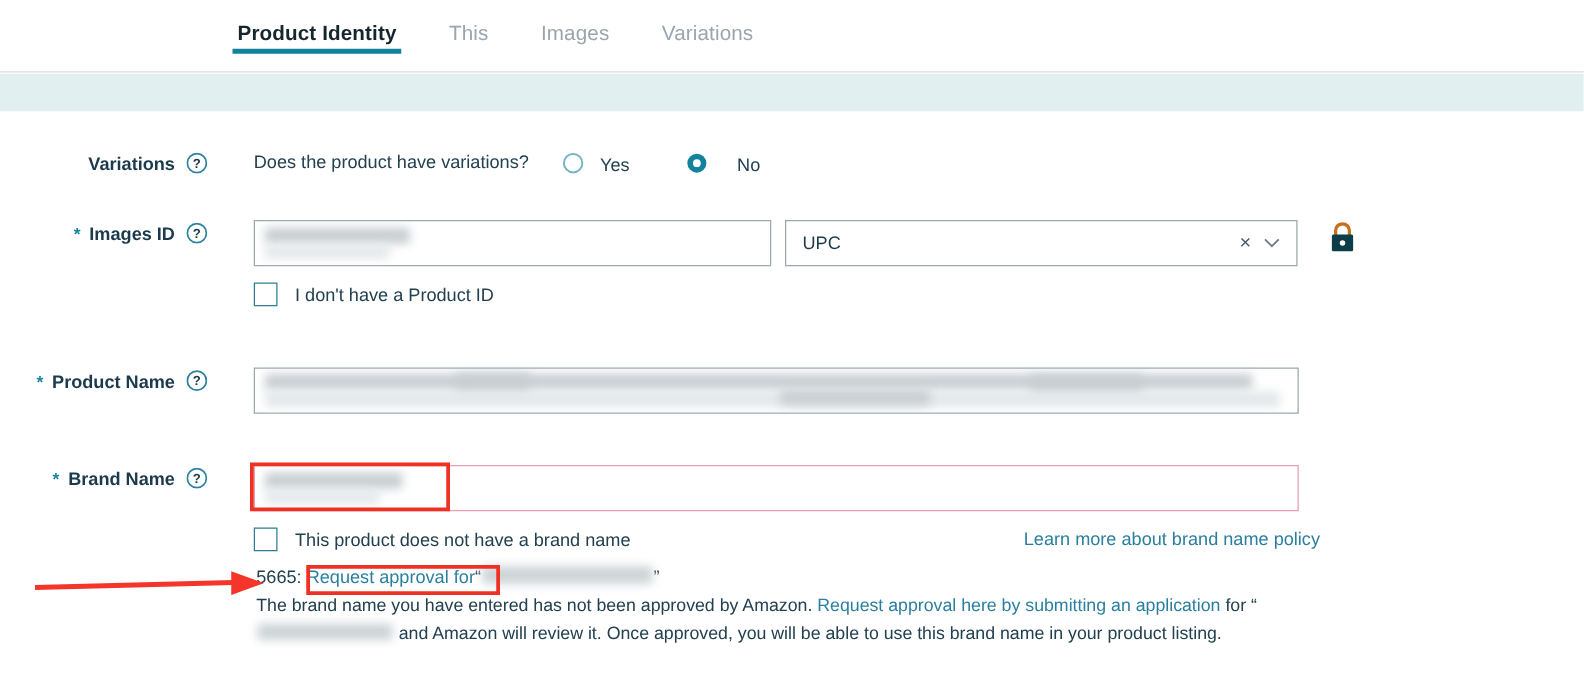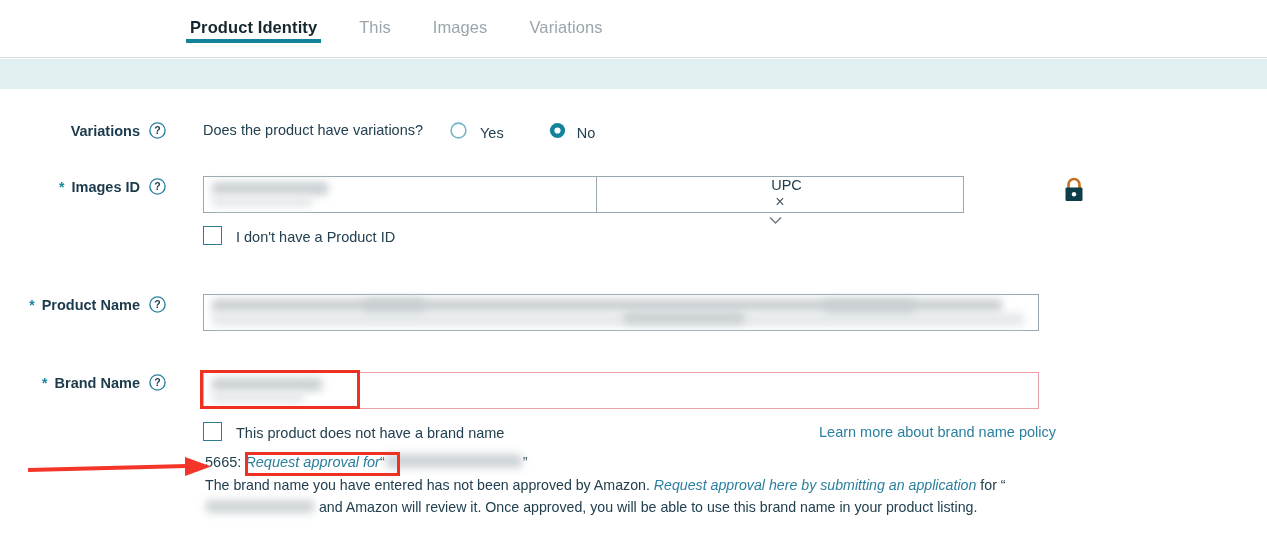--- a/index.html
+++ b/index.html
@@ -96,21 +96,21 @@
   .cbrow { position:absolute; display:flex; align-items:flex-end; }
   .cbox {
     width:19px; height:19px;
     border:1px solid #2e7e93;
     background:#fff;
     display:inline-block;
     cursor:pointer;
   }
   .cblabel { font-size:14.5px; color:#22404f; margin-left:14px; white-space:nowrap; }
 
-  .link { color:#2b7f9e; text-decoration:none; cursor:pointer;font-style:italic; }
+  .link { color:#2b7f9e; text-decoration:none; cursor:pointer; }
 
   .policy-link {
     position:absolute;
     font-size:14.5px;
     color:#2b7f9e;
     white-space:nowrap;
     cursor:pointer;
     margin-left:39px;
   }
 
@@ -179,40 +179,40 @@
           <circle cx="8.5" cy="8.5" r="7.4" fill="#fff" stroke="#74b4c4" stroke-width="1.6"></circle>
         </svg>
       </span>
       <span style="font-size:14.5px; color:#22404f; margin-left:13px;">Yes</span>
       <span style="margin-left:45px; cursor:pointer; display:inline-block;">
         <svg width="17" height="17" viewBox="0 0 17 17">
           <circle cx="8.5" cy="8.5" r="7.6" fill="#13829b"></circle>
           <circle cx="8.5" cy="8.5" r="3.1" fill="#ffffff"></circle>
         </svg>
       </span>
-      <span style="font-size:14.5px; color:#22404f; margin-left:11px;">No</span>
+      <span style="font-size:14.5px; color:#22404f; margin-left:24px;">No</span>
     </div>
 
     <div class="lbl" style="left:0; top:89px; width:166px;">
       <span class="req">*</span>
       <span>Images ID</span>
       <span class="qmark">
         <svg width="17" height="17" viewBox="0 0 17 17">
           <circle cx="8.5" cy="8.5" r="7.6" fill="#fff" stroke="#2b82a0" stroke-width="1.4"></circle>
           <text x="8.5" y="12.4" font-size="10.5" font-family="Liberation Sans, sans-serif" fill="#1b3a4b" text-anchor="middle" font-weight="bold">?</text>
         </svg>
       </span>
     </div>
 
     <div class="input" style="left:203px; top:87px; width:414px;">
       <div class="blur d" style="left:8px; top:5px; width:116px; height:13px;"></div>
       <div class="blur l" style="left:8px; top:19px; width:100px; height:11px;"></div>
     </div>
 
-    <div class="select" style="left:596px; top:87px; width:368px;flex-direction:column;">
+    <div class="select" style="left:628px; top:87px; width:410px;">
       <span class="val">UPC</span>
       <span class="sel-x">×</span>
       <span class="sel-chev">
         <svg width="13" height="9" viewBox="0 0 13 9">
           <path d="M1 1.5 L6.5 7 L12 1.5" fill="none" stroke="#6d7d86" stroke-width="1.5"></path>
         </svg>
       </span>
     </div>
 
     <div class="lock" style="left:1062px; top:87px;">

